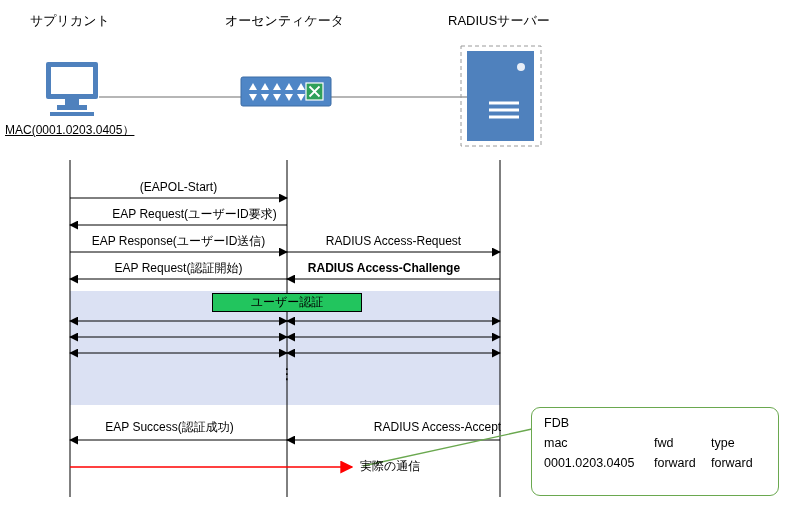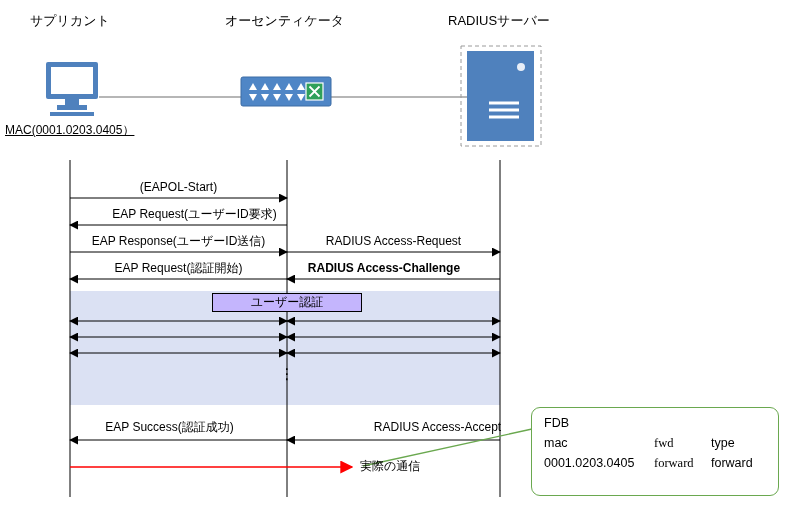--- a/index.html
+++ b/index.html
@@ -6,32 +6,32 @@
   .stage{
     position:relative;width:793px;height:525px;background:#ffffff;overflow:hidden;
     font-family:"Liberation Sans","DejaVu Sans",sans-serif;color:#000;
   }
   .stage svg{position:absolute;left:0;top:0;}
   .txt{position:absolute;white-space:nowrap;font-size:12px;line-height:15px;}
   .ctr{text-align:center;}
   .actor{font-size:13px;}
   .band{position:absolute;left:70px;top:291px;width:430px;height:114px;background:#dbe1f3;}
   .authbox{
-    position:absolute;left:212px;top:293px;width:148px;height:17px;background:#c4b5fd;
+    position:absolute;left:212px;top:293px;width:148px;height:17px;background:#22c55e;
     border:1px solid #000;text-align:center;font-size:12px;line-height:17px;box-sizing:content-box;
   }
   .dots{position:absolute;left:267px;top:366px;width:40px;text-align:center;font-size:15px;line-height:15px;}
   .callout{
     position:absolute;left:531px;top:407px;width:248px;height:89px;background:#ffffff;
     border:1.4px solid #6aa84f;border-radius:9px;box-sizing:border-box;
     padding:5px 0 0 12px;font-size:12.5px;
   }
   .callout .row{display:flex;line-height:20px;}
   .c1{width:110px;}
-  .c2{width:57px;font-family:Liberation Serif, serif;}
+  .c2{width:57px;}
 </style>
 </head>
 <body>
 
 <div class="stage">
 
   <div class="band"></div>
 
   <svg width="793" height="525" viewBox="0 0 793 525">
     <defs>

